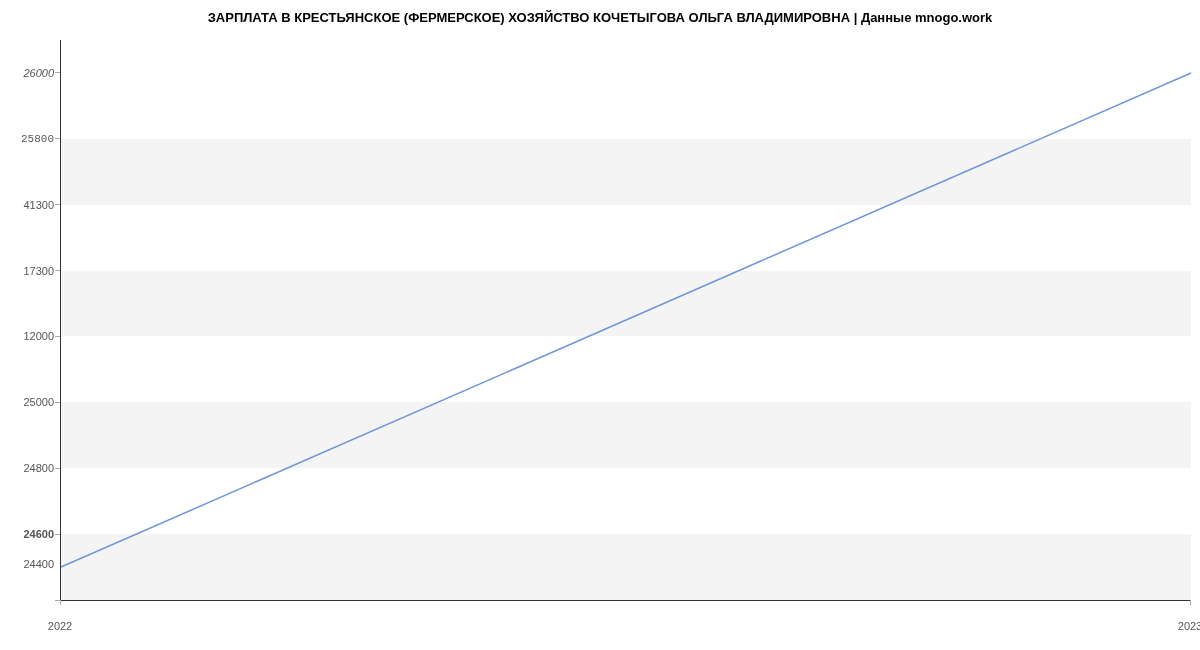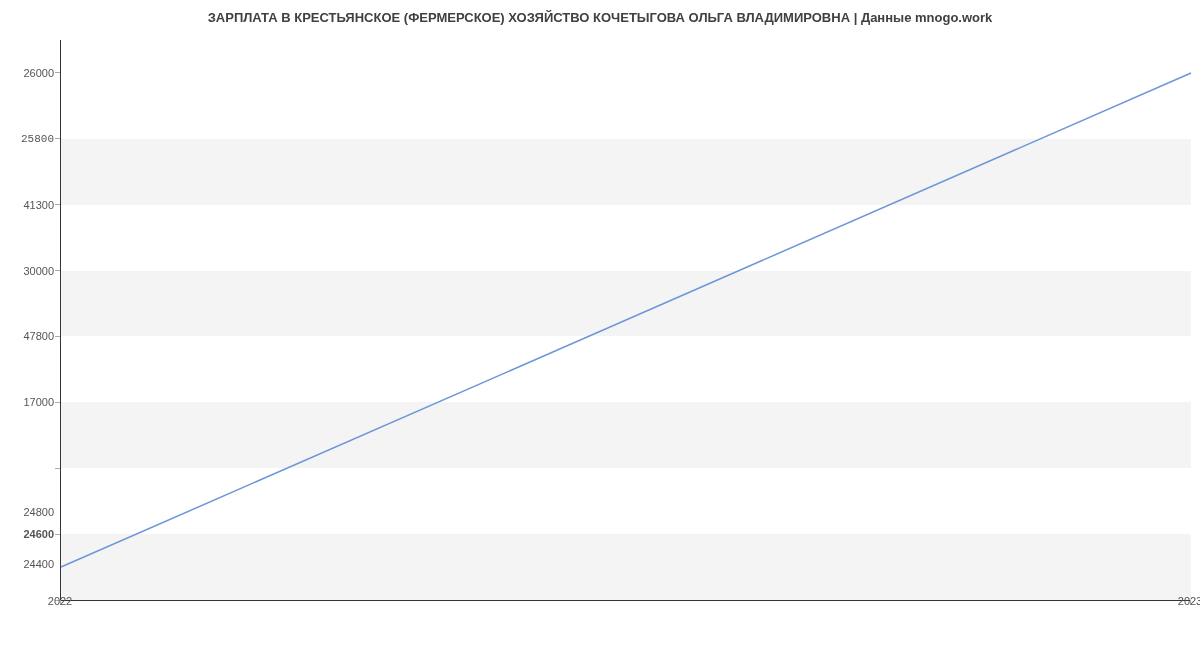--- a/index.html
+++ b/index.html
@@ -18,21 +18,21 @@
     height: 650px;
   }
   .title {
     position: absolute;
     top: 10px;
     left: 0;
     right: 0;
     text-align: center;
     font-size: 13px;
     font-weight: bold;
-    color: #404040;
+    color: #000000;
   }
   .plot-area {
     position: absolute;
     left: 60px;
     top: 40px;
     width: 1130px;
     height: 560px;
     border-left: 1px solid #333;
     border-bottom: 1px solid #333;
   }
@@ -46,21 +46,21 @@
     position: absolute;
     right: 1146px;
     width: 50px;
     text-align: right;
     font-size: 11px;
     color: #555;
     transform: translateY(-50%);
   }
   .x-tick-label {
     position: absolute;
-    top: 595px;
+    top: 620px;
     font-size: 11px;
     color: #555;
     transform: translateX(-50%);
   }
   .y-tick {
     position: absolute;
     left: 55px;
     width: 5px;
     height: 1px;
     background: #aaa;
@@ -94,30 +94,30 @@
       <div class="band" style="top: 494.118px; height: 65.8824px; background: rgb(244, 244, 244);"></div>
     <svg class="line-layer" viewBox="0 0 1130 560" preserveAspectRatio="none">
       <polyline id="series-line" fill="none" stroke-width="1.5" points="0,527.0588235294117 1130,32.94117647058829" stroke="#6c96d9"></polyline>
     </svg>
   </div>
 <div class="y-tick" style="top: 599.5px;"></div>
     <div class="y-tick-label" style="top: 564px;">24400</div>
     <div class="y-tick" style="top: 533.618px;"></div>
     <div class="y-tick-label" style="top: 534.118px; font-weight: bold;">24600</div>
     <div class="y-tick" style="top: 467.735px;"></div>
-    <div class="y-tick-label" style="top: 468.235px; margin-top: 44px;">24800</div>
+    <div class="y-tick-label" style="top: 468.235px;">24800</div>
     <div class="y-tick" style="top: 401.853px;"></div>
-    <div class="y-tick-label" style="top: 402.353px;">17000</div>
+    <div class="y-tick-label" style="top: 402.353px;">25000</div>
     <div class="y-tick" style="top: 335.971px;"></div>
-    <div class="y-tick-label" style="top: 336.471px;">47800</div>
+    <div class="y-tick-label" style="top: 336.471px;">12000</div>
     <div class="y-tick" style="top: 270.088px;"></div>
-    <div class="y-tick-label" style="top: 270.588px;">30000</div>
+    <div class="y-tick-label" style="top: 270.588px;">17300</div>
     <div class="y-tick" style="top: 204.206px;"></div>
     <div class="y-tick-label" style="top: 204.706px;">41300</div>
     <div class="y-tick" style="top: 138.324px;"></div>
     <div class="y-tick-label" style="top: 138.824px; font-family: Liberation Mono, monospace;">25800</div>
     <div class="y-tick" style="top: 72.4412px;"></div>
-    <div class="y-tick-label" style="top: 72.9412px;">26000</div>
+    <div class="y-tick-label" style="top: 72.9412px; font-style: italic;">26000</div>
     <div class="x-tick" style="left: 59.5px;"></div>
     <div class="x-tick-label" style="left: 60px;">2022</div>
     <div class="x-tick" style="left: 1189.5px;"></div>
     <div class="x-tick-label" style="left: 1190px;">2023</div>
   </div>
 
 </body></html>

